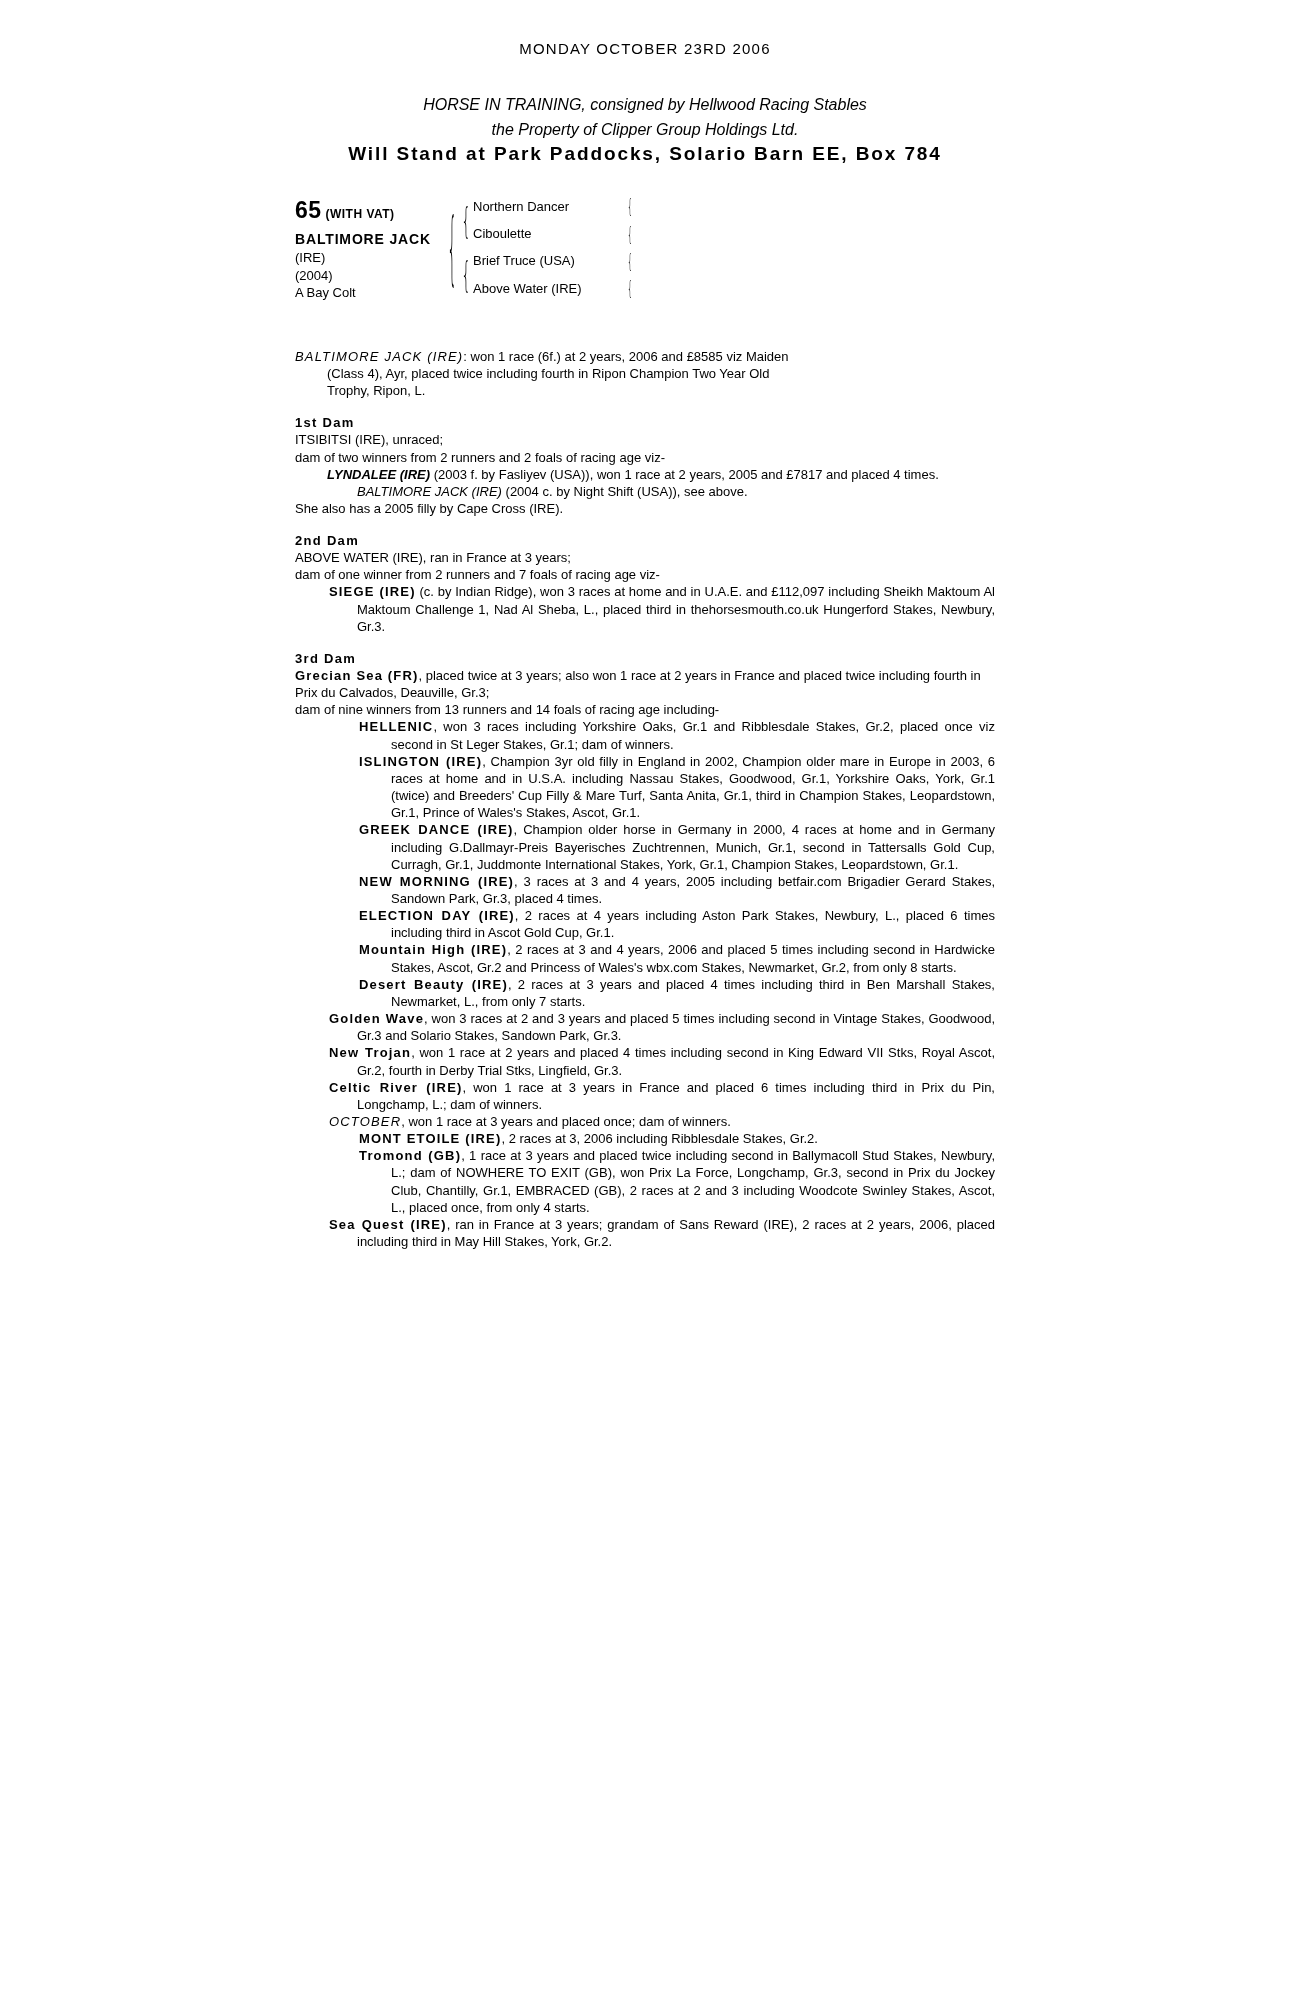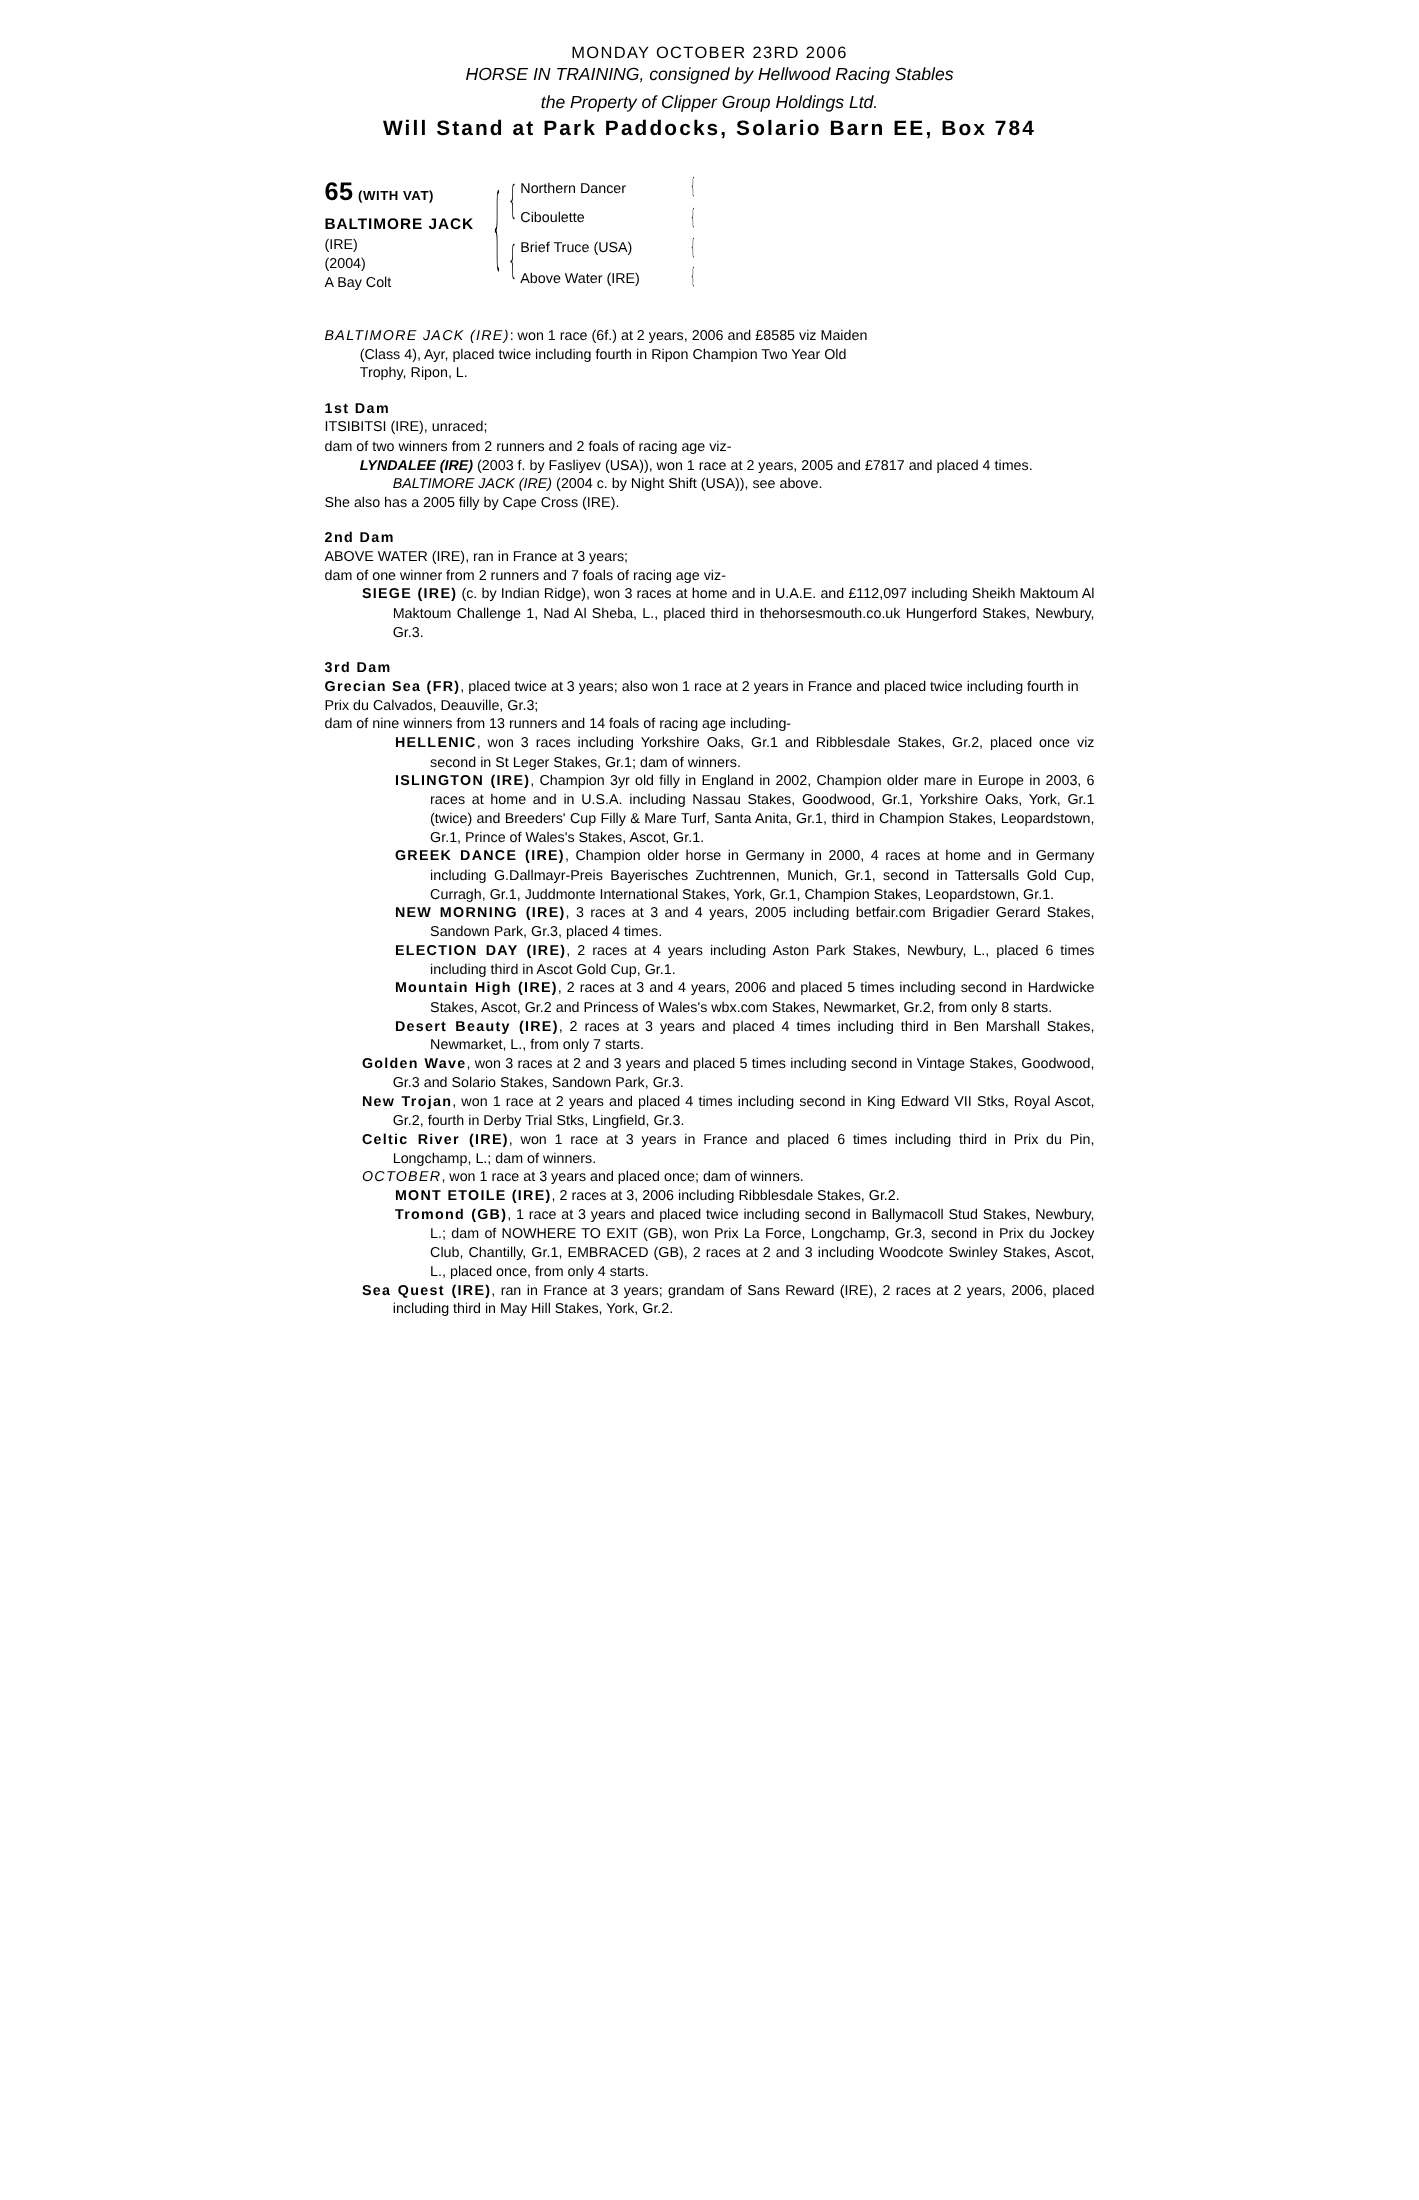--- a/index.html
+++ b/index.html
@@ -23,41 +23,42 @@
   .content {
     margin: 0 auto;
     width: 700px;
     padding-top: 40px;
   }
   .date-header {
     text-align: center;
     font-size: 15px;
     letter-spacing: 0.08em;
     font-weight: 500;
+    margin-bottom: 36px;
   }
   .consign {
     text-align: center;
     font-style: italic;
     font-size: 16px;
     line-height: 1.45;
     margin-bottom: 2px;
   }
   .stand-line {
     text-align: center;
     font-size: 19px;
     font-weight: bold;
     letter-spacing: 0.1em;
     margin-bottom: 28px;
   }
 
   
   .ped {
     display: flex;
     align-items: stretch;
-    margin-bottom: 30px;
+    margin-bottom: 46px;
     font-size: 13px;
   }
   .ped-left {
     width: 150px;
     padding-top: 4px;
   }
   .lot-no {
     font-size: 23px;
     font-weight: bold;
     letter-spacing: 0.02em;

